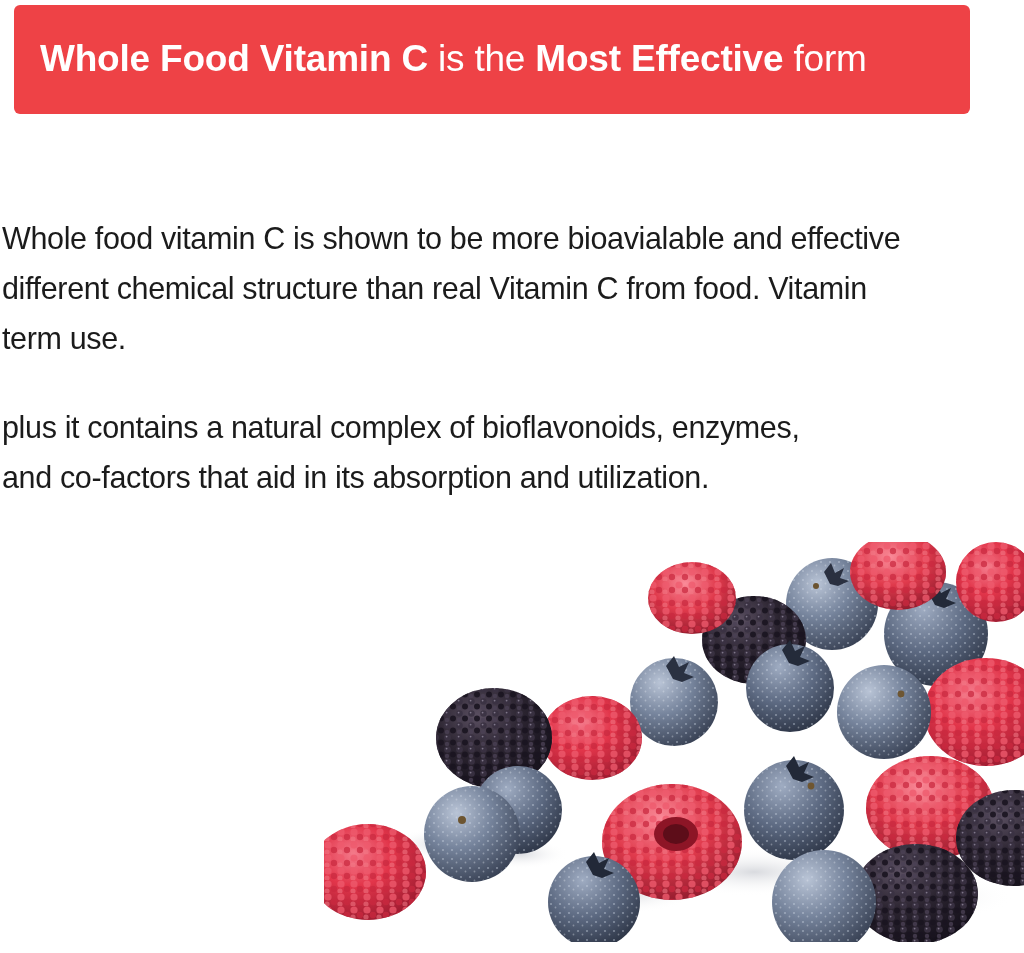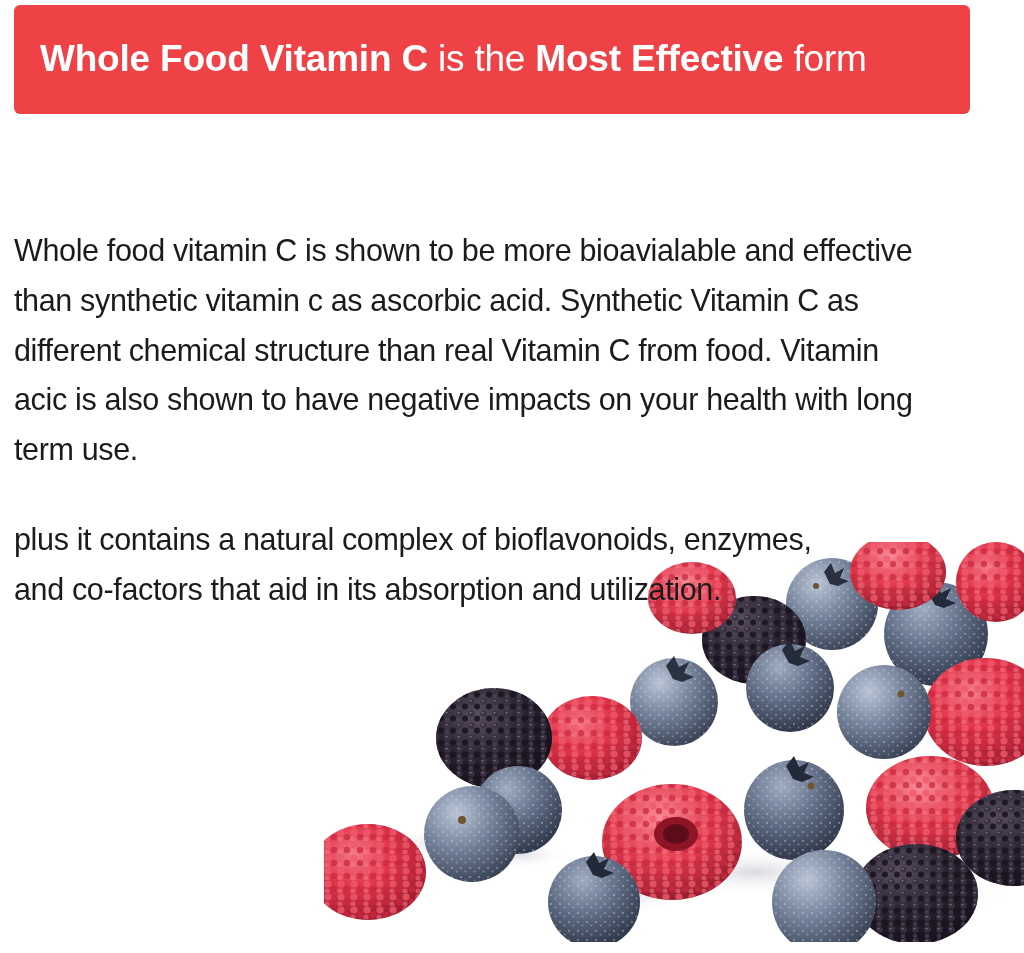--- a/index.html
+++ b/index.html
@@ -51,21 +51,21 @@
     left: 2px;
     top: 214px;
     width: 1000px;
   }
   .para {
     color: #1b1b1b;
     font-family: "Liberation Sans", sans-serif;
     font-size: 30.5px;
     line-height: 49.8px;
     letter-spacing: -0.35px;
-    margin: 12px;
+    margin: 0;
     position: relative;
     z-index: 3;
   }
   .para + .para { margin-top: 40px; }
   .para .ln { display: block; white-space: nowrap; }
 
   
   .berry-photo {
     position: absolute;
     right: 0;
@@ -258,23 +258,21 @@
       <g>
         <ellipse cx="-86" cy="300" rx="40" ry="38" fill="url(#blue)"></ellipse>
       </g>
     </svg>
   </div>
 
   <div class="body-copy">
 
     <p class="para">
       <span class="ln">Whole food vitamin C is shown to be more bioavialable and effective</span>
-      <span class="ln">than synthetic vitamin c as ascorbic acid. Synthetic Vitamin C as</span>
       <span class="ln">different chemical structure than real Vitamin C from food. Vitamin</span>
-      <span class="ln">acic is also shown to have negative impacts on your health with long</span>
       <span class="ln">term use.</span>
     </p>
 
     <p class="para">
       <span class="ln">plus it contains a natural complex of bioflavonoids, enzymes,</span>
       <span class="ln">and co-factors that aid in its absorption and utilization.</span>
     </p>
 
   </div>
 

